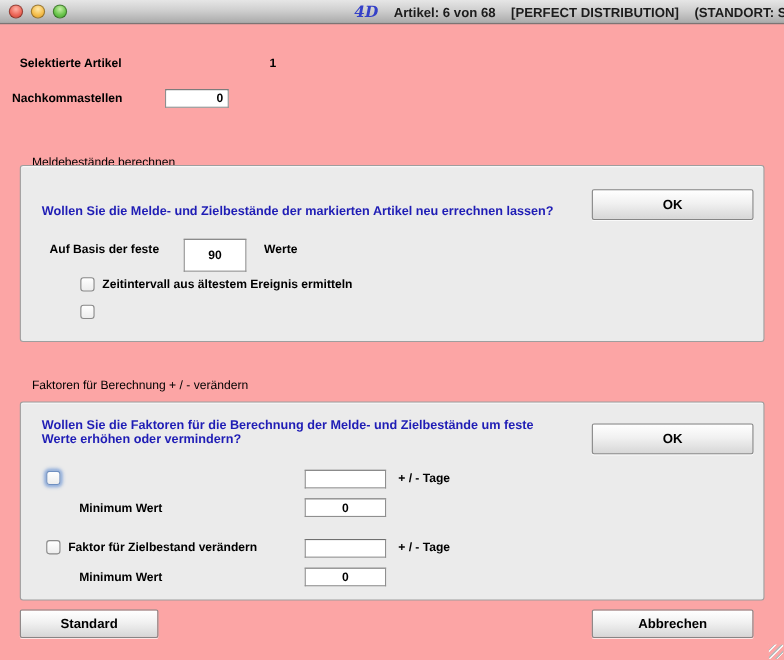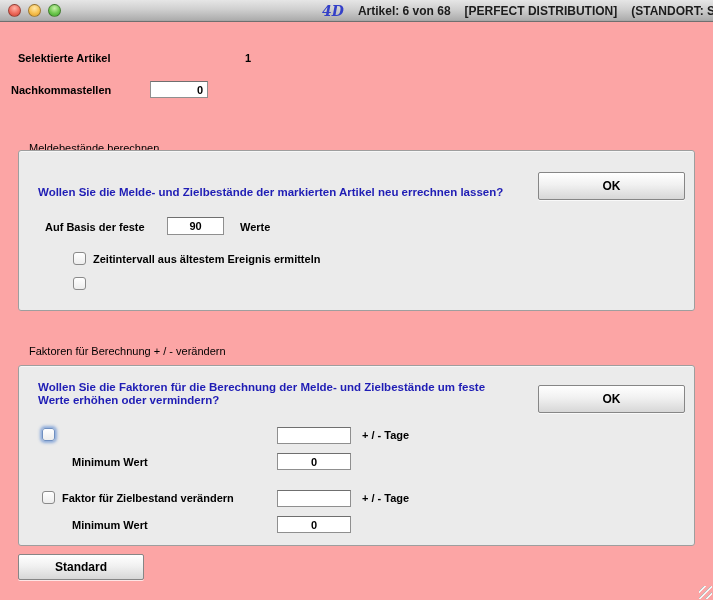--- a/index.html
+++ b/index.html
@@ -97,21 +97,21 @@
   <div class="label" style="left:11px; top:84px;">Nachkommastellen</div>
   <input class="field right" style="left: 150px; top: 81px; width: 58px; height: 17px;" value="0">
 
   <div class="grplbl" style="left:29px; top:142px;">Meldebestände berechnen</div>
   <div class="groupbox" style="left:18px; top:150px; width:677px; height:161px;"></div>
 
   <div class="label blue" style="left: 38px; top: 169px; width: 490px; white-space: normal; color: rgb(31, 29, 181); margin-top: 17px;">Wollen Sie die Melde- und Zielbestände der markierten Artikel neu errechnen lassen?</div>
   <div class="btn" style="left:538px; top:172px; width:147px; height:28px;">OK</div>
 
   <div class="label" style="left:45px; top:221px;">Auf Basis der feste</div>
-  <input class="field center" style="left: 167px; top: 217px; width: 57px; height: 18px;" value="90">
+  <input class="field center" style="left: 167px; top: 217px; width: 57px; height: 30px;" value="90">
   <div class="label" style="left:240px; top:221px;">Werte</div>
 
   <div class="cb" style="left:73px; top:252px;"></div>
   <div class="label" style="left:93px; top:253px;">Zeitintervall aus ältestem Ereignis ermitteln</div>
 
   <div class="cb" style="left:73px; top:277px;"></div>
 
   <div class="grplbl" style="left:29px; top:345px;">Faktoren für Berechnung + / - verändern</div>
   <div class="groupbox" style="left:18px; top:365px; width:677px; height:181px;"></div>
 
@@ -127,15 +127,16 @@
 
   <div class="cb" style="left:42px; top:491px;"></div>
   <div class="label" style="left:62px; top:492px;">Faktor für Zielbestand verändern</div>
   <input class="field center" style="left: 277px; top: 490px; width: 74px; height: 17px;" value="">
   <div class="label" style="left:362px; top:492px;">+ / - Tage</div>
 
   <div class="label" style="left:72px; top:519px;">Minimum Wert</div>
   <input class="field center" style="left: 277px; top: 516px; width: 74px; height: 17px;" value="0">
 
   <div class="btn" style="left:18px; top:554px; width:126px; height:26px;">Standard</div>
+  <div class="btn" style="left:538px; top:554px; width:147px; height:26px;">Abbrechen</div>
 
   <div class="grip"></div>
 </div>
 
 </body></html>

